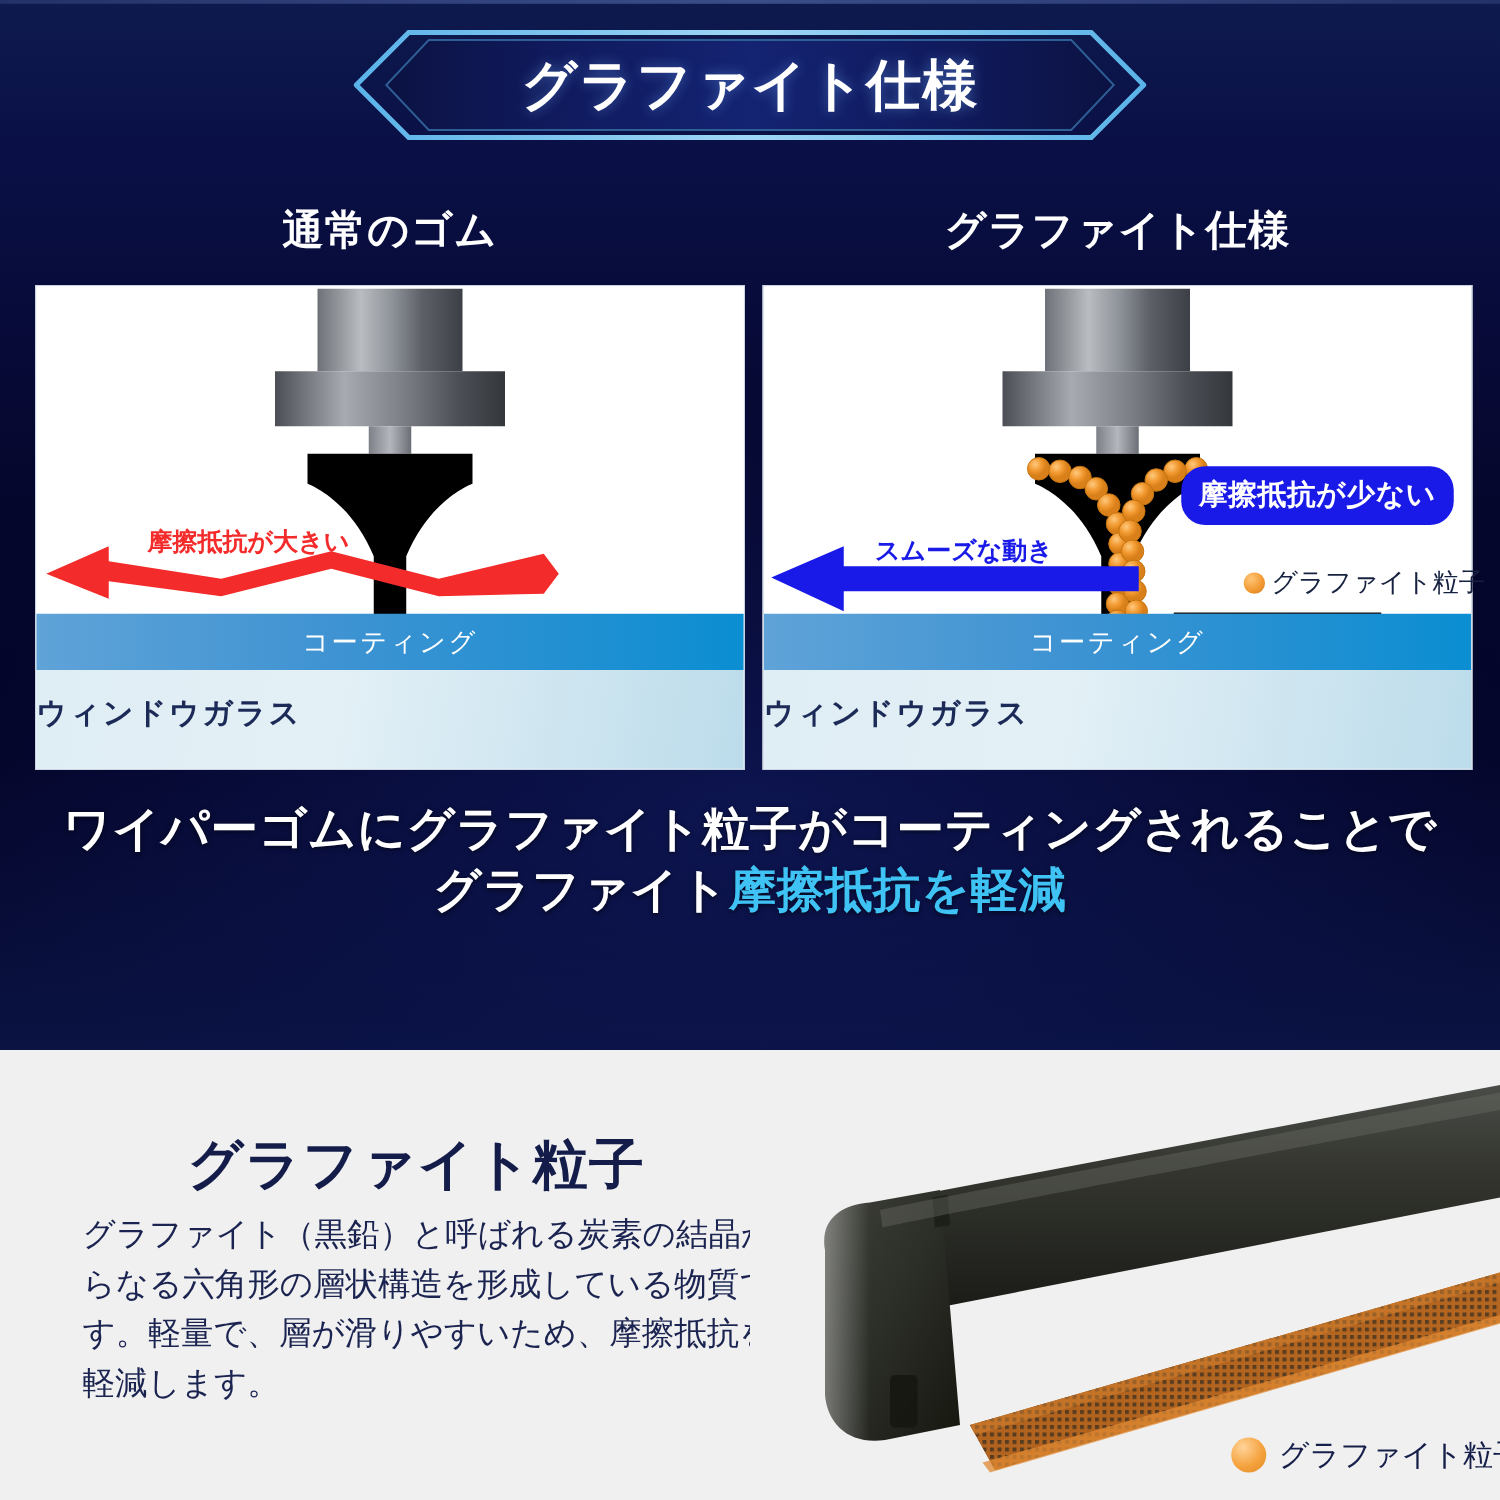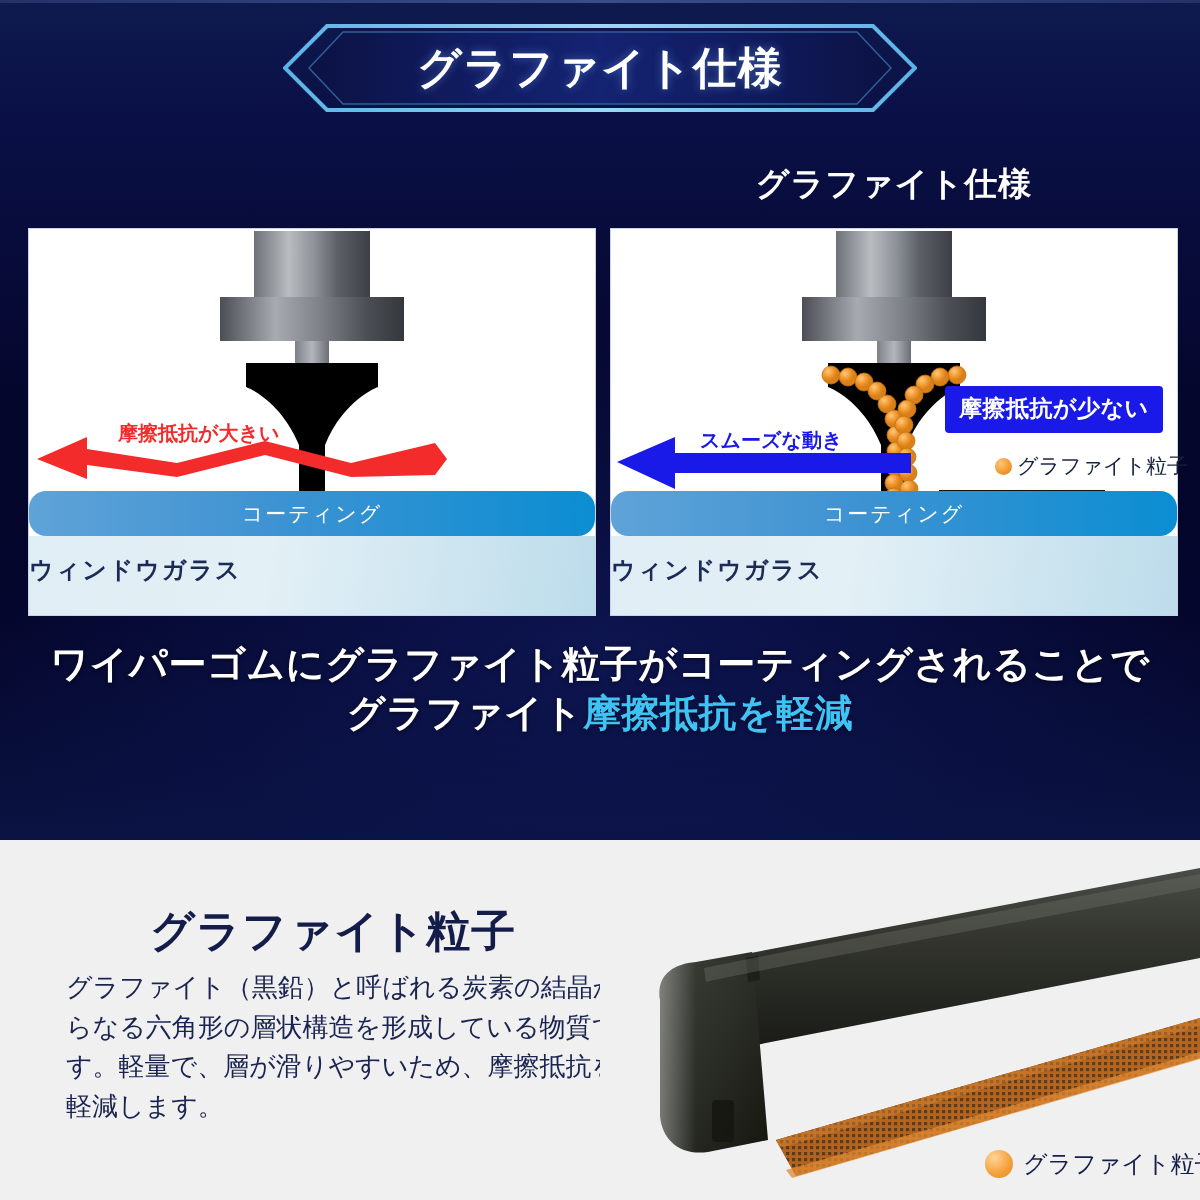--- a/index.html
+++ b/index.html
@@ -52,40 +52,40 @@
     background:#ffffff; overflow:hidden;
     border:1px solid #c9d4e2;
   }
   #panel-left { left:28px; }
   #panel-right{ left:610px; }
 
   .panel-white{ position:absolute; left:0; top:0; width:100%; height:262px; background:#fff; }
   .coating-layer{
     position:absolute; left:0; top:262px; width:100%; height:45px;
     background:linear-gradient(90deg,#5fa3d8 0%,#3f93d2 42%,#0b8ed2 100%);
-    display:flex; align-items:center; justify-content:center;border-radius:17px;
+    display:flex; align-items:center; justify-content:center;
   }
   .coating-label{ color:#ffffff; font-size:21px; letter-spacing:2px; }
   .glass-layer{
     position:absolute; left:0; top:307px; width:100%; height:81px;
     background:linear-gradient(100deg,#dfedf4 0%,#e3f0f6 42%,#bcdceb 100%);
     display:flex; align-items:flex-start; justify-content:flex-start; padding-top:18px;font-weight:bold;
   }
   .glass-label{ color:#1b2a57; font-size:24px; letter-spacing:2px; }
 
   
   .wiper{ position:absolute; left:50%; transform:translateX(-50%); top:0; width:240px; height:270px; }
 
   
   .badge{
     position:absolute; padding:7px 14px 9px; border-radius:9px;
     color:#fff; font-size:23px; font-weight:bold; white-space:nowrap; letter-spacing:.5px;
   }
   #badge-friction-noise{ left:352px; top:364px; background:#f4353a; border-radius:10px; }
-  #badge-low-friction { left:945px; top:386px; background:#1919e8; border-radius:4px; }
+  #badge-low-friction { left:945px; top:373px; background:#1919e8; border-radius:19px; }
 
   
   .arrow-label{ position:absolute; font-size:20px; font-weight:bold; white-space:nowrap; }
   #label-high-friction{ left:118px; top:420px; color:#f42b2b; }
   #label-smooth-move  { left:700px; top:427px; color:#1919e8; }
 
   
   #callout-graphite{
     position:absolute; left:995px; top:452px;
     display:flex; align-items:center; gap:5px;
@@ -159,20 +159,21 @@
           <stop offset="1" stop-color="#5ab3e8"></stop>
         </linearGradient>
       </defs>
       <polygon points="44,2 590,2 632,44 590,86 44,86 2,44" fill="none" stroke="url(#bannerEdge)" stroke-width="4"></polygon>
       <polygon points="60,8 574,8 608,44 574,80 60,80 26,44" fill="url(#bannerFill)"></polygon>
       <polygon points="60,8 574,8 608,44 574,80 60,80 26,44" fill="none" stroke="#2e5f96" stroke-width="1.5"></polygon>
     </svg>
     <div id="banner-title">グラファイト仕様</div>
   </div>
 
+  <div class="panel-heading" id="heading-left">通常のゴム</div>
   <div class="panel-heading" id="heading-right">グラファイト仕様</div>
 
   <div class="diagram-panel" id="panel-left">
     <div class="panel-white"></div>
 
     <svg class="wiper" viewBox="0 0 240 270">
       <defs>
         <linearGradient id="metalA" x1="0" y1="0" x2="1" y2="0">
           <stop offset="0" stop-color="#6e7278"></stop>
           <stop offset="0.30" stop-color="#b9bcc1"></stop>

